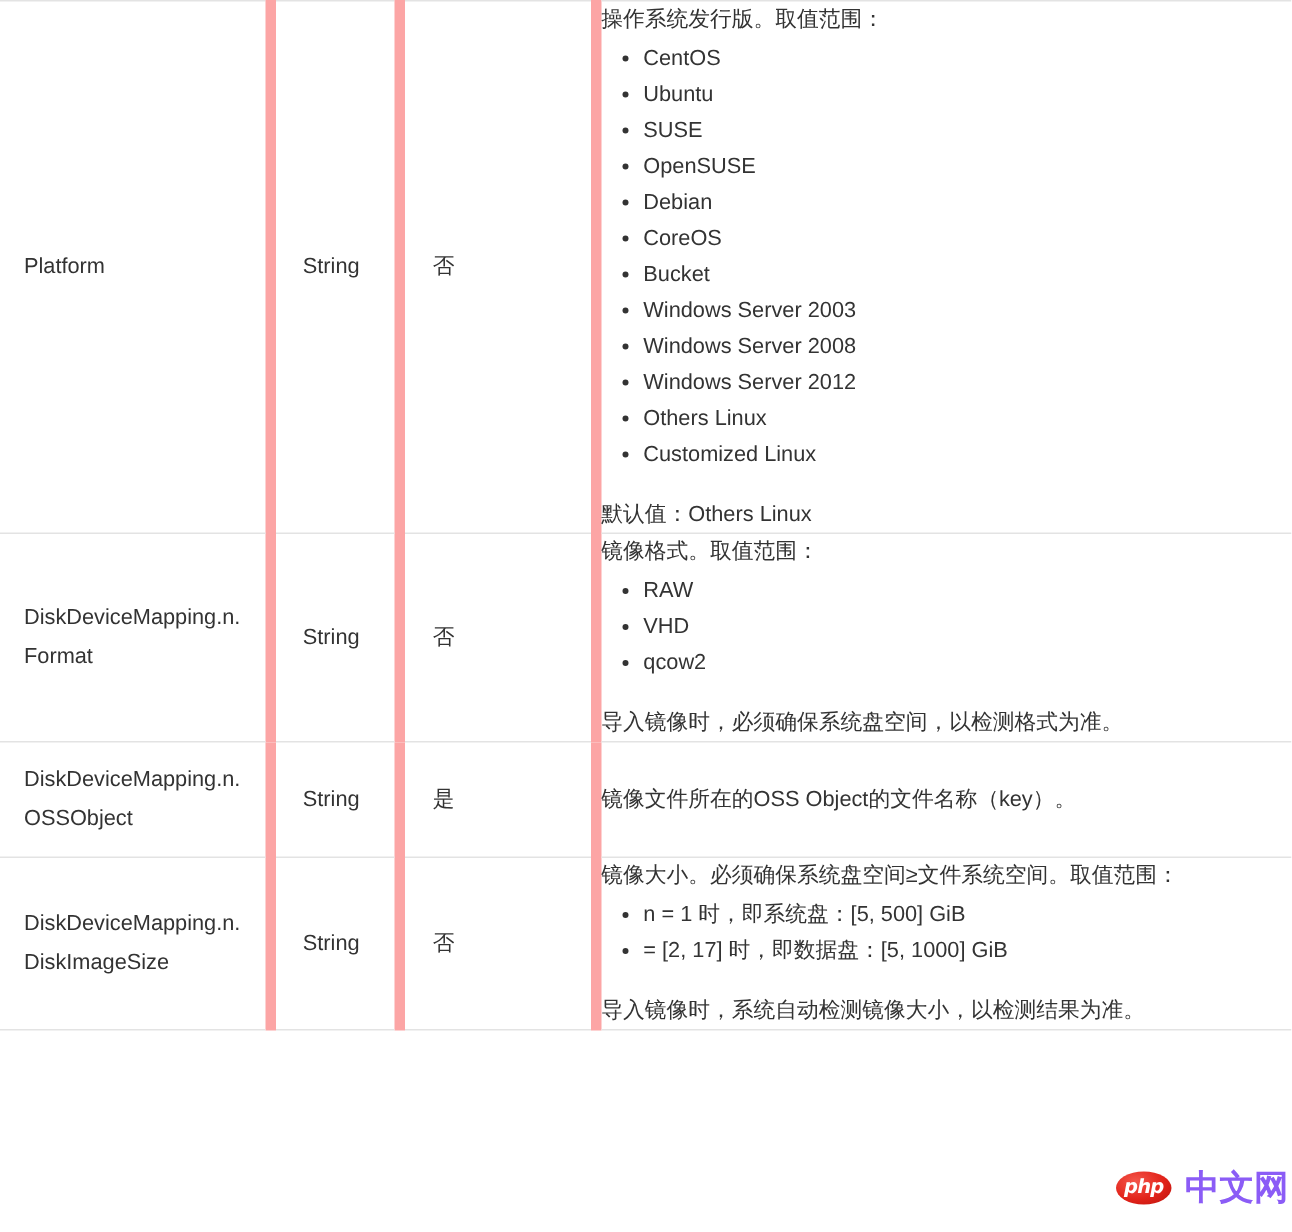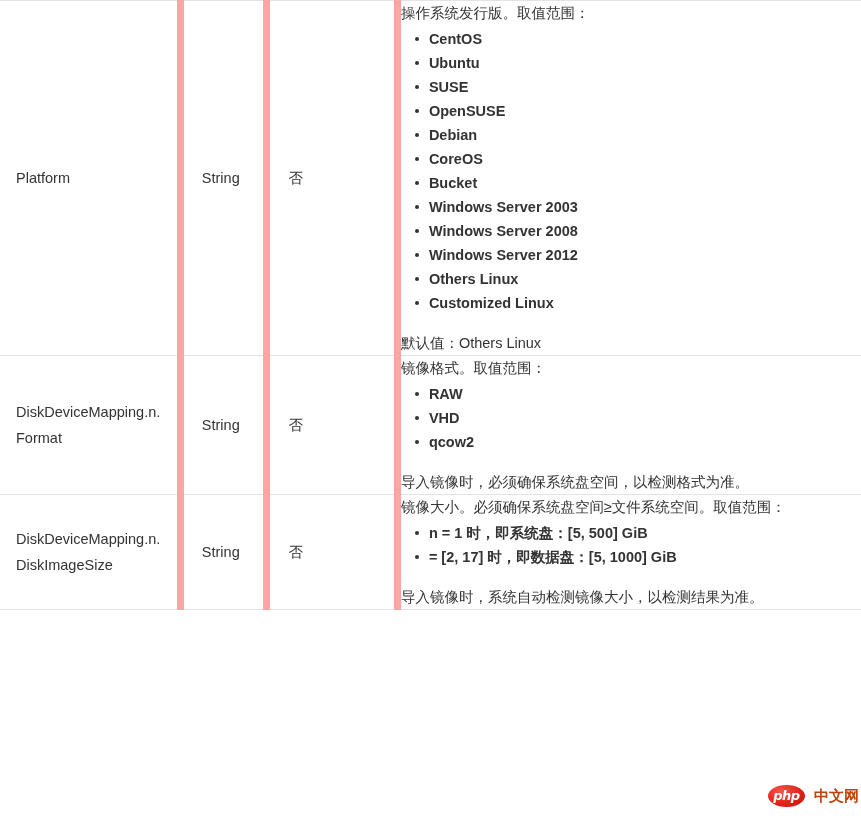--- a/index.html
+++ b/index.html
@@ -76,21 +76,20 @@
   }
 
   .desc-lead {
     margin: 0 0 2px 0;
     line-height: 24px;
   }
   .desc-list {
     margin: 0;
     padding: 0 0 0 28px;
     list-style: none;
-    font-weight: bold;
   }
   .desc-list li {
     position: relative;
     line-height: 24px;
     padding-left: 0;
   }
   .desc-list li::before {
     content: "";
     position: absolute;
     left: -14px;
@@ -127,23 +126,23 @@
     color: #ffffff;
     font-size: 13px;
     font-weight: bold;
     font-style: italic;
     line-height: 22px;
     text-align: center;
     font-family: "DejaVu Sans", sans-serif;
     letter-spacing: -0.5px;
   }
   .wm-text {
-    font-size: 15px;
+    font-size: 23px;
     font-weight: bold;
-    color: #c2410c;
+    color: #8b5cf6;
     letter-spacing: 0px;
     font-family: "DejaVu Sans", "Liberation Sans", sans-serif;
   }
 </style>
 </head>
 <body>
 
 <table class="api-table">
   <colgroup>
     <col class="col-name">
@@ -198,20 +197,34 @@
         <ul class="desc-list">
           <li>RAW</li>
           <li>VHD</li>
           <li>qcow2</li>
         </ul>
         <p class="desc-foot">导入镜像时，必须确保系统盘空间，以检测格式为准。</p>
       </td>
     </tr>
 
 
+    <tr>
+      <td class="col-name">
+        <div class="cell-name">DiskDeviceMapping.n.OSSObject</div>
+      </td>
+      <td class="col-type">
+        <div class="cell-type">String</div>
+      </td>
+      <td class="col-req">
+        <div class="cell-req">是</div>
+      </td>
+      <td class="col-desc cell-desc vmid">
+        <p class="desc-single">镜像文件所在的OSS Object的文件名称（key）。</p>
+      </td>
+    </tr>
 
     <tr>
       <td class="col-name">
         <div class="cell-name">DiskDeviceMapping.n.DiskImageSize</div>
       </td>
       <td class="col-type">
         <div class="cell-type">String</div>
       </td>
       <td class="col-req">
         <div class="cell-req">否</div>

